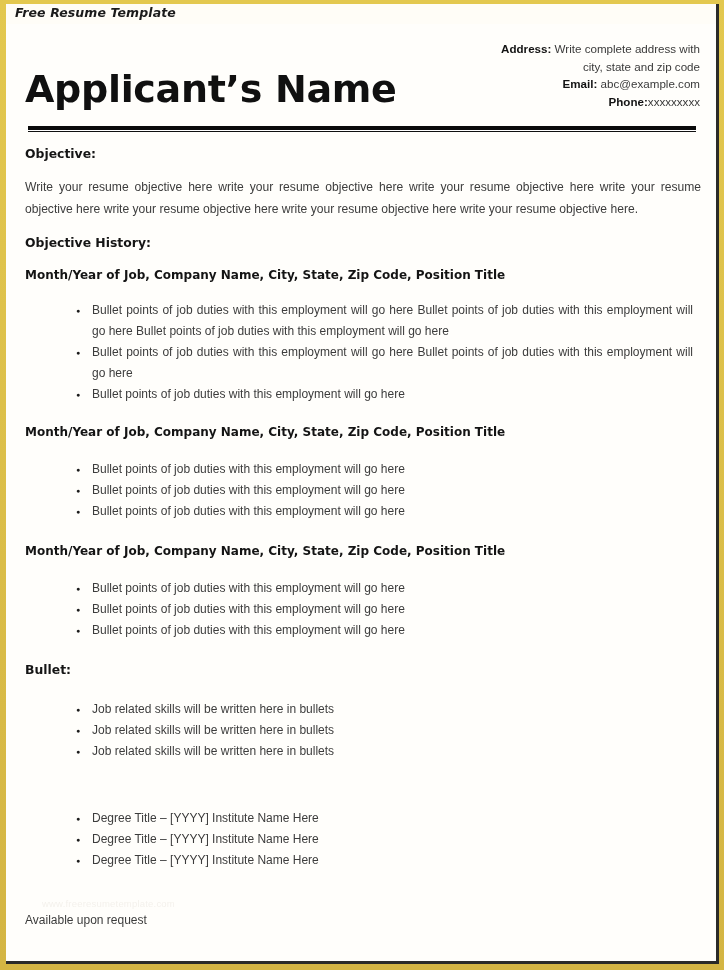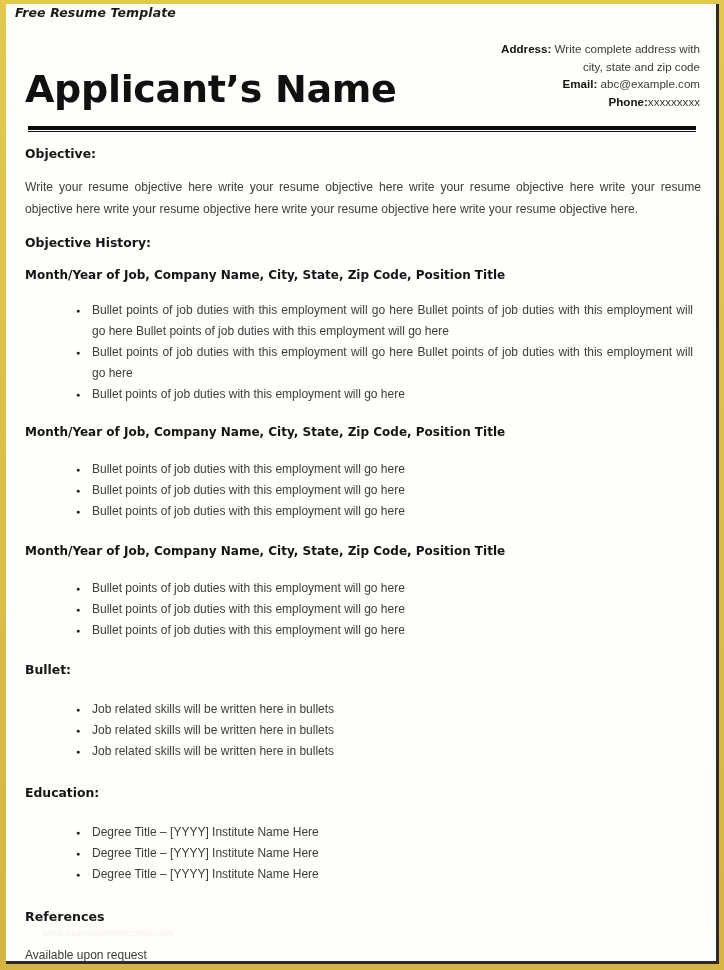--- a/index.html
+++ b/index.html
@@ -203,21 +203,21 @@
   }
   .watermark {
     margin: 3px 0 0 22px;
     font-size: 9.5px;
     color: #f4f1ec;
     line-height: 12px;
     letter-spacing: 0.2px;
     user-select: none;
   }
   .refs-text {
-    margin: 8px 0 0 5px;
+    margin: 2px 0 0 5px;
     font-size: 12.0px;
     line-height: 17px;
     color: #3c3c3c;
   }
 </style>
 </head>
 <body>
 
 <div class="page-frame">
   <div class="page-shadow"></div>
@@ -297,29 +297,27 @@
       <div class="section-heading">Bullet:</div>
       <div class="spacer-14"></div>
       <ul class="bullets">
         <li>Job related skills will be written here in bullets</li>
         <li>Job related skills will be written here in bullets</li>
         <li>Job related skills will be written here in bullets</li>
       </ul>
 
       <div class="spacer-16"></div>
 
-      <div class="section-heading">Education:</div>
       <div class="spacer-14"></div>
       <ul class="bullets">
         <li>Degree Title – [YYYY] Institute Name Here</li>
         <li>Degree Title – [YYYY] Institute Name Here</li>
         <li>Degree Title – [YYYY] Institute Name Here</li>
       </ul>
 
       <div class="spacer-16"></div>
 
-      <div class="refs-heading">References</div>
       <div class="watermark">www.freeresumetemplate.com</div>
       <div class="refs-text">Available upon request</div>
 
     </div>
   </div>
 </div>
 
 </body></html>

